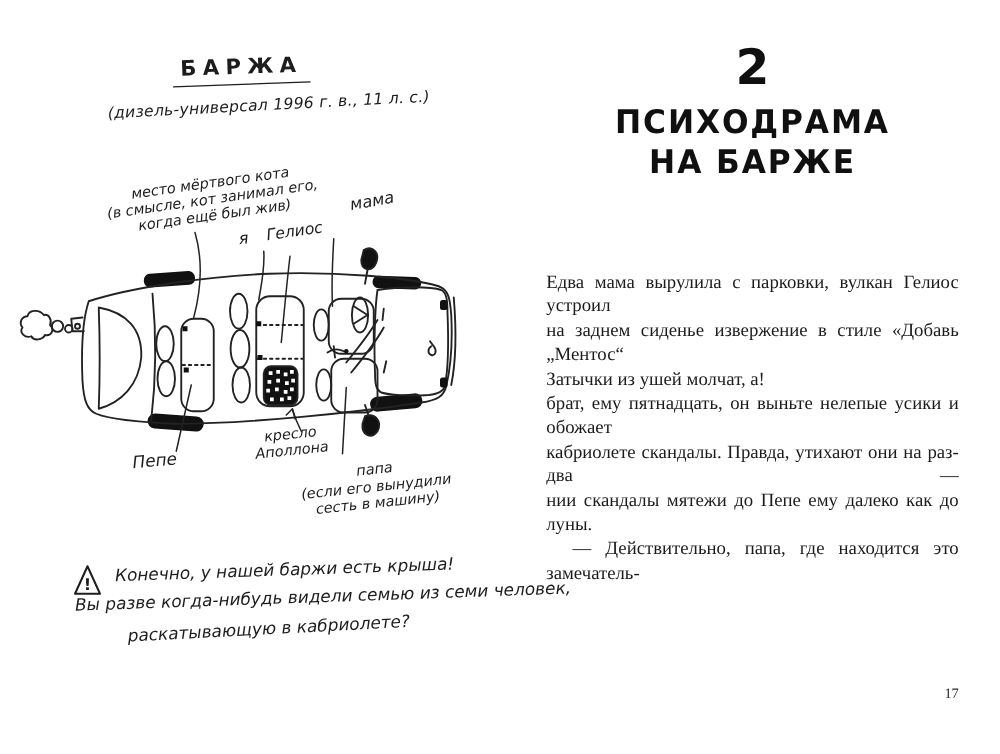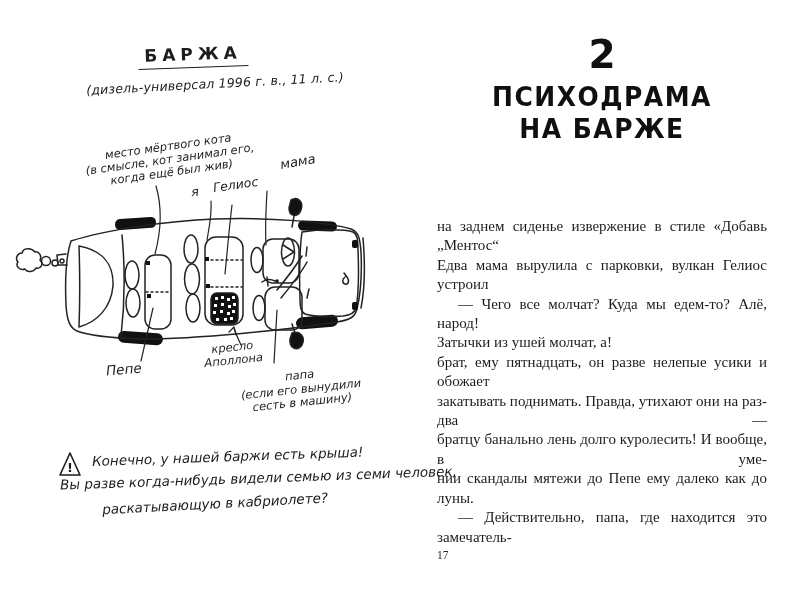--- a/index.html
+++ b/index.html
@@ -36,21 +36,21 @@
   
   .chapter-head{position:absolute;left:437px;top:32px;width:330px;text-align:center;
                 font-family:"DejaVu Sans",sans-serif;font-weight:700;color:#101010;}
   .ch-num{font-size:39px;line-height:46px;margin-bottom:4px;}
   .ch-t{font-size:25px;line-height:32px;letter-spacing:1.5px;transform:scaleY(1.04);}
   .body-text{position:absolute;left:437px;top:217px;width:330px;
              font:15px/19.4px "Liberation Serif",serif;color:#1c1c1c;}
   .bodyline{text-align:justify;text-align-last:justify;}
   .bodyline.lastline{text-align-last:left;}
   .bodyline.indent{text-indent:21px;}
-  .page-num{position:absolute;left:437px;top:549px;width:330px;text-align:left;
+  .page-num{position:absolute;left:437px;top:549px;width:330px;text-align:right;
             font-size:11.5px;color:#2a2a2a;}
 </style>
 </head>
 <body>
 
 <div class="page page-left">
 
   <div class="hw barge-title">
     <span>БАРЖА</span>
   </div>
@@ -201,24 +201,22 @@
 
 <div class="page page-right"></div>
 
 <div class="chapter-head">
   <div class="ch-num">2</div>
   <div class="ch-t">ПСИХОДРАМА</div>
   <div class="ch-t">НА БАРЖЕ</div>
 </div>
 
 <div class="body-text">
+    <div class="bodyline">Едва мама вырулила с парковки, вулкан Гелиос устроил</div>
     <div class="bodyline">на заднем сиденье извержение в стиле «Добавь „Ментос“</div>
-    <div class="bodyline">Едва мама вырулила с парковки, вулкан Гелиос устроил</div>
-    <div class="bodyline indent">— Чего все молчат? Куда мы едем-то? Алё, народ!</div>
     <div class="bodyline lastline">Затычки из ушей молчат, а!</div>
-    <div class="bodyline">брат, ему пятнадцать, он разве нелепые усики и обожает</div>
-    <div class="bodyline">закатывать поднимать. Правда, утихают они на раз-два —</div>
-    <div class="bodyline">братцу банально лень долго куролесить! И вообще, в уме-</div>
+    <div class="bodyline">брат, ему пятнадцать, он выньте нелепые усики и обожает</div>
+    <div class="bodyline">кабриолете скандалы. Правда, утихают они на раз-два —</div>
     <div class="bodyline lastline">нии скандалы мятежи до Пепе ему далеко как до луны.</div>
     <div class="bodyline indent">— Действительно, папа, где находится это замечатель-</div>
   </div>
 
 <div class="page-num">17</div>
 
 </body></html>

